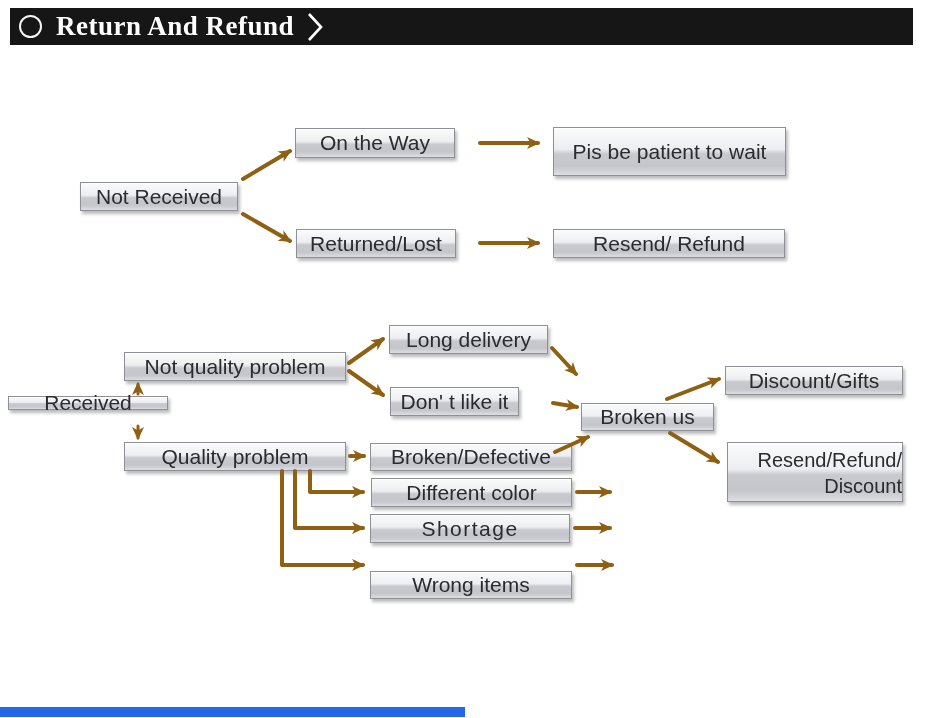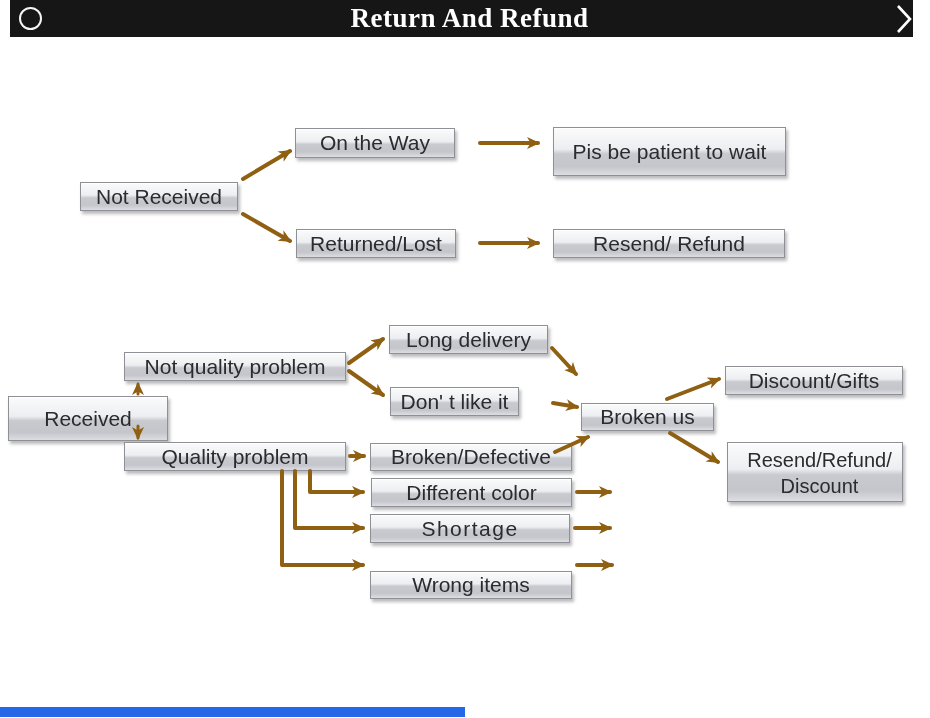--- a/index.html
+++ b/index.html
@@ -3,23 +3,23 @@
 <meta charset="utf-8">
 <style>
   html,body{margin:0;padding:0;}
   body{
     width:930px;height:718px;position:relative;overflow:hidden;
     background:#ffffff;
     font-family:"Liberation Sans", sans-serif;
   }
   
   .header{
-    position:absolute;left:10px;top:0;width:903px;height:37px;
+    position:absolute;left:10px;top:8px;width:903px;height:37px;
     background:var(--header-bg,#161616);
-    display:flex;align-items:center;justify-content:space-between;
+    display:flex;align-items:center;
   }
   .circle-icon{
     width:19px;height:19px;border:2px solid #f5f5f5;border-radius:50%;
     margin-left:9px;flex:0 0 auto;
   }
   .header h1{
     margin:0 0 0 14px;
     font-family:"Liberation Serif", serif;
     font-weight:bold;font-size:27px;color:#ffffff;letter-spacing:0.5px;
     line-height:37px;white-space:nowrap;
@@ -29,21 +29,21 @@
   .node{
     position:absolute;box-sizing:border-box;
     border:1px solid var(--box-border,#8e9096);
     border-radius:0;
     background:linear-gradient(180deg,#fbfbfc 0%,#eceef1 45%,#c8cacf 55%,#c4c6cb 82%,#dcdee2 100%);
     box-shadow:2px 3px 3px rgba(60,60,70,.35), inset 0 1px 0 #ffffff;
     display:flex;align-items:center;justify-content:center;
     font-size:21px;color:#2b2b2f;white-space:nowrap;
   }
   .node.multi{
-    flex-direction:column;align-items:center;justify-content:flex-start;
+    flex-direction:column;align-items:flex-end;justify-content:flex-start;
     padding:4px 0 1px 9px;font-size:20px;line-height:26px;
   }
   
   svg.flow{position:absolute;left:0;top:0;pointer-events:none;}
   .ar{stroke:var(--arrow,#8f5f12);stroke-width:4;fill:none;stroke-linecap:round;stroke-linejoin:round;}
   .ar.thin{stroke-width:3;}
   #ah path{fill:var(--arrow,#8f5f12);}
   
   .progress{
     position:absolute;left:0;top:707px;width:465px;height:10px;
@@ -70,21 +70,21 @@
 <div class="node" style="left:553px;top:127px;width:233px;height:49px">
     <span>Pis be patient to wait</span>
   </div>
 <div class="node" style="left:296px;top:229px;width:160px;height:29px">
     <span>Returned/Lost</span>
   </div>
 <div class="node" style="left:553px;top:229px;width:232px;height:29px">
     <span>Resend/ Refund</span>
   </div>
 
-<div class="node" style="left:8px;top:396px;width:160px;height:45px">
+<div class="node" style="left:8px;top:396px;width:160px;height:14px">
     <span>Received</span>
   </div>
 <div class="node" style="left:124px;top:352px;width:222px;height:29px">
     <span>Not quality problem</span>
   </div>
 <div class="node" style="left:124px;top:442px;width:222px;height:29px">
     <span>Quality problem</span>
   </div>
 
 <div class="node" style="left:389px;top:325px;width:159px;height:29px">

